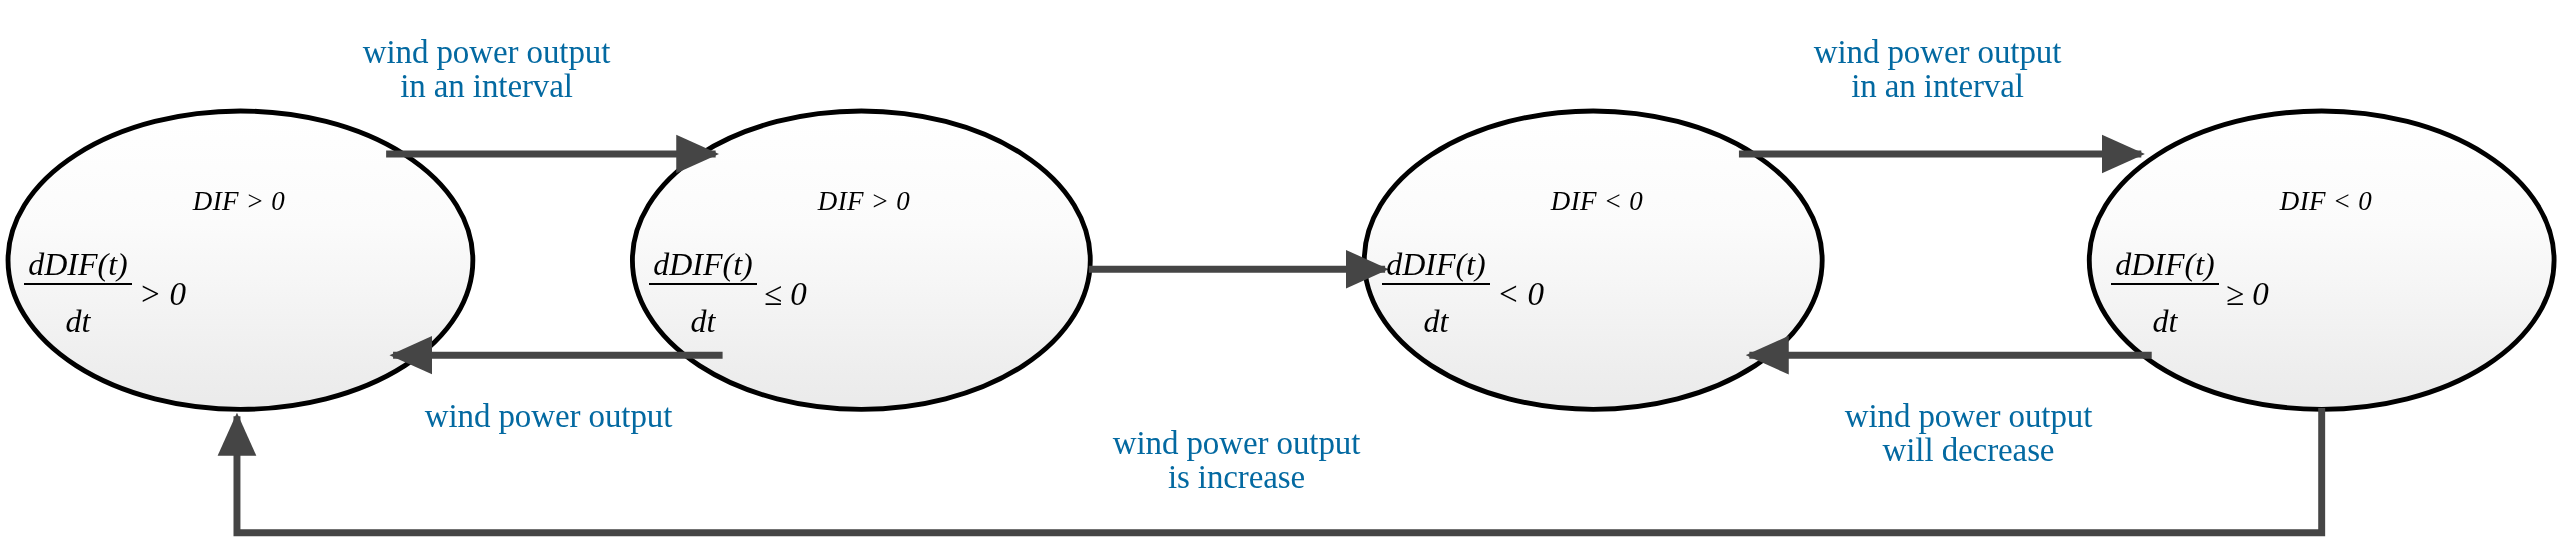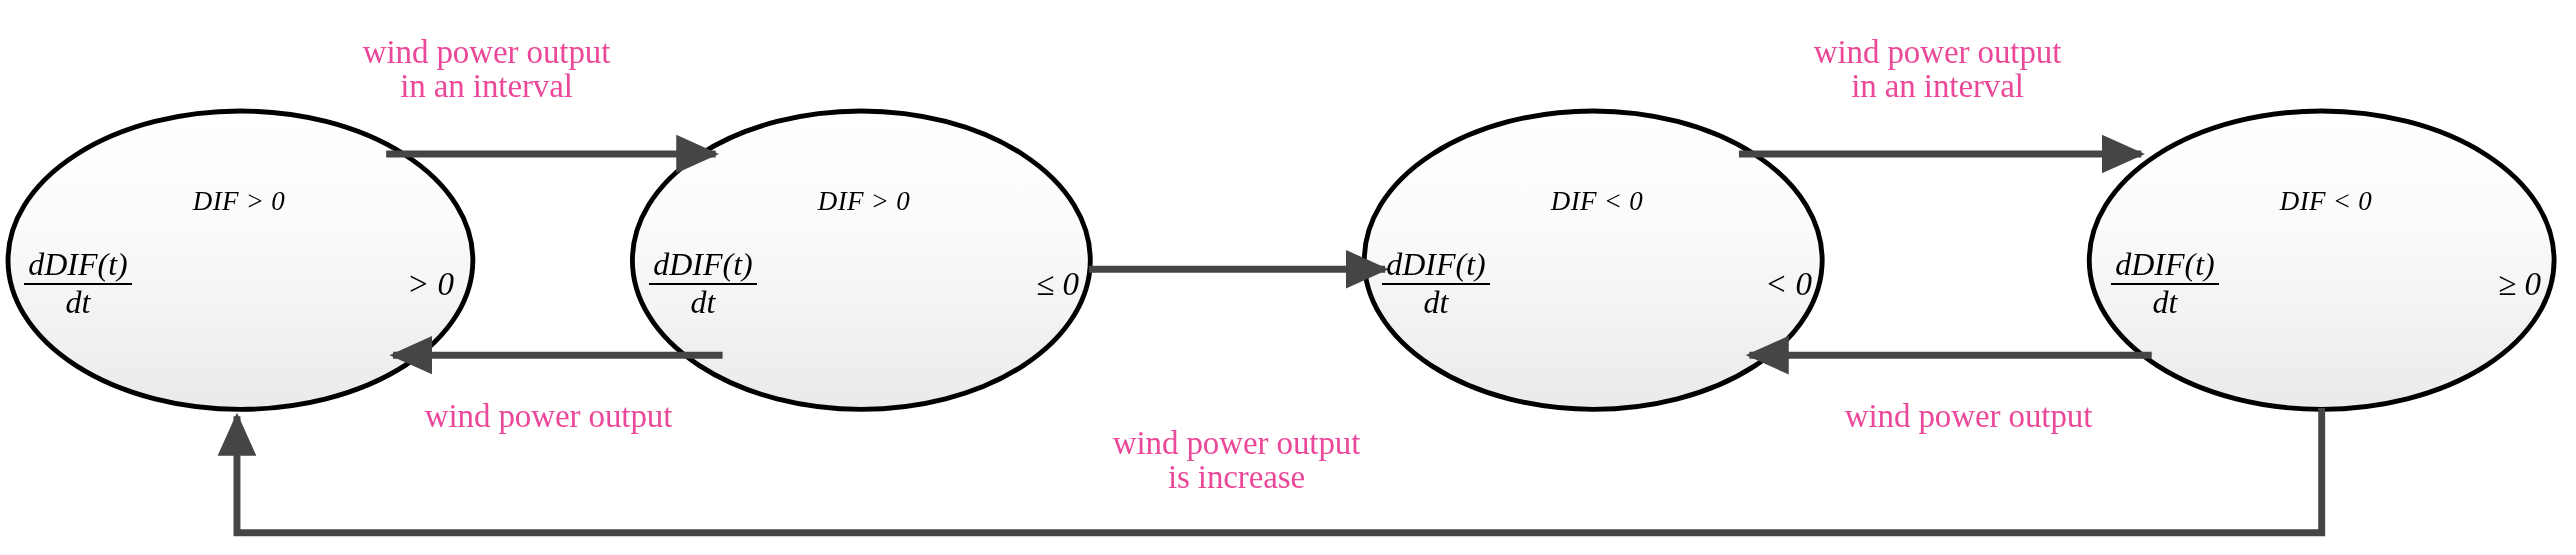--- a/index.html
+++ b/index.html
@@ -11,21 +11,21 @@
   }
   #stage{position:relative;width:2576px;height:555px;background:#fff;}
   svg#diagram{position:absolute;left:0;top:0;width:2576px;height:555px;display:block;}
 
   
   .edge-label{
     position:absolute;
     font-family:"Liberation Serif","DejaVu Serif",serif;
     font-size:33px;
     line-height:1.04;
-    color:#ec4899;
+    color:#0369a1;
     text-align:center;
     white-space:nowrap;
     letter-spacing:-0.1px;
   }
   .edge-label .ln{display:block;}
 
   .state-text{
     position:absolute;
     text-align:center;
     color:#000;
@@ -45,26 +45,26 @@
   }
   .frac .num{
     display:block;
     padding:0 4.2px 1.4px 4.2px;
     border-bottom:2.1px solid #000;
     line-height:1.06;
   }
   .frac .den{
     display:block;
     line-height:1.12;
-    padding-top:0;
+    padding-top:19px;
   }
   .deriv-row{
     display:flex;
     align-items:center;
-    justify-content:space-between;
+    justify-content:flex-start;
     gap:7px;
     font-size:33px;
   }
   .rel{font-style:italic;font-size:33px;}
 </style>
 </head>
 <body>
 
 <div id="stage">
 
@@ -152,20 +152,21 @@
     <span class="ln">wind power output</span>
     <span class="ln">in an interval</span>
   </div>
 
   <div class="edge-label" style="left:347px; top:399px; width:403px;">
     <span class="ln">wind power output</span>
   </div>
 
   <div class="edge-label" style="left:1767px; top:399px; width:403px;">
     <span class="ln">wind power output</span>
+    <span class="ln">will decrease</span>
   </div>
 
   <div class="edge-label" style="left:1035px; top:426px; width:403px;">
     <span class="ln">wind power output</span>
     <span class="ln">is increase</span>
   </div>
 
 </div>
 
 

